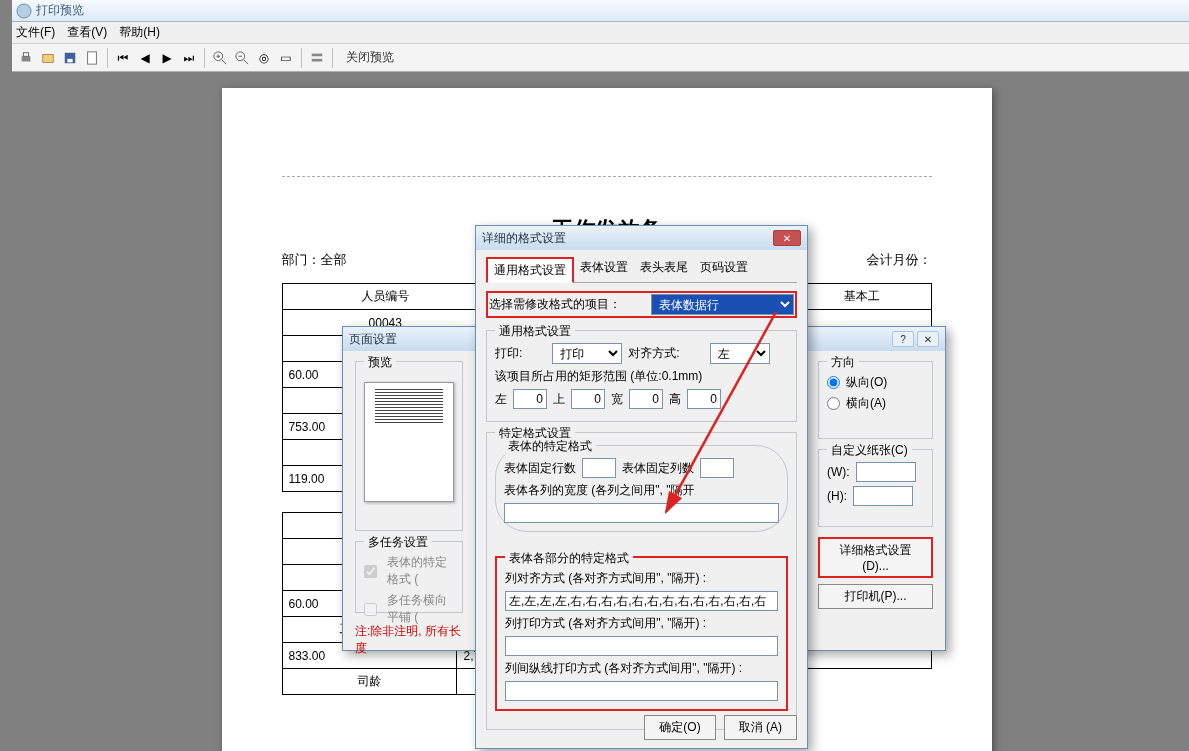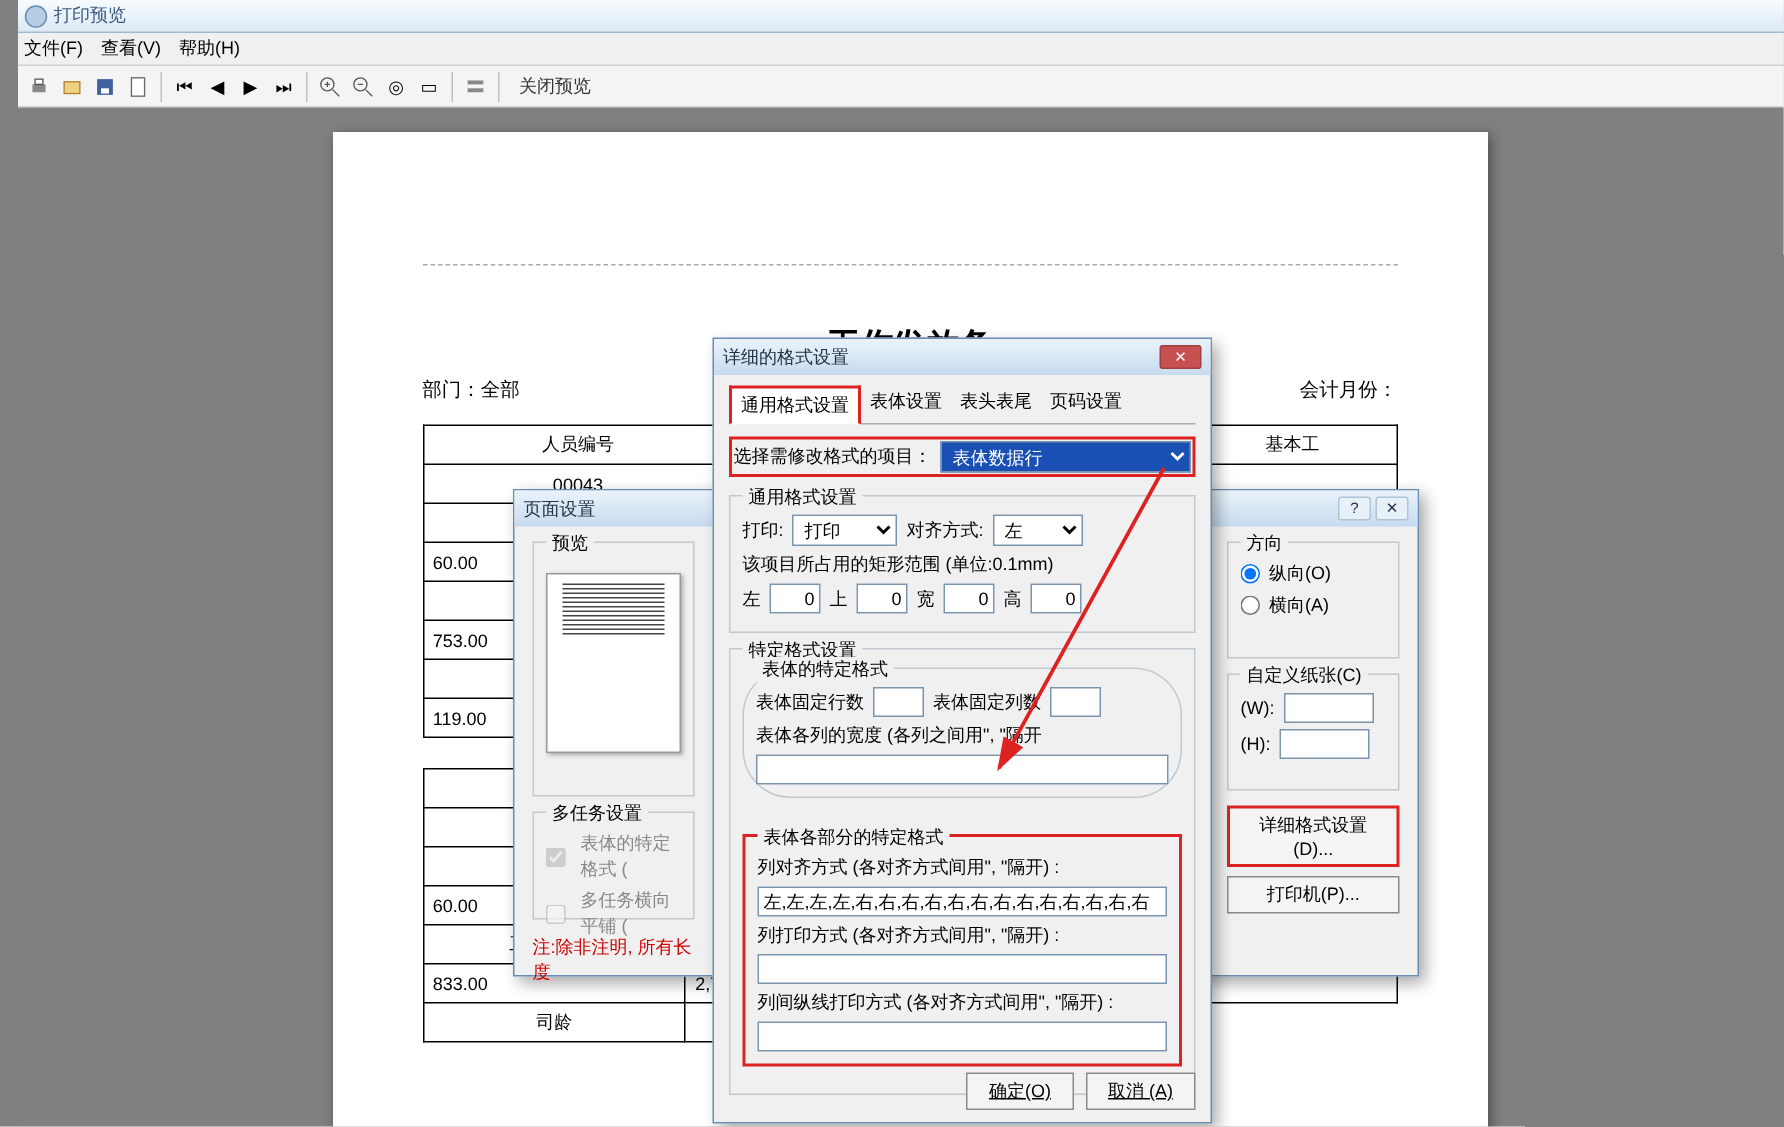--- a/index.html
+++ b/index.html
@@ -29,21 +29,21 @@
 .dialog { position: absolute; background: #f0f0f0; border: 1px solid #6a8db3; box-shadow: 4px 4px 10px rgba(0,0,0,.35); font-size: 12px; }
 .dialog .dlg-title { background: linear-gradient(#eaf3fb,#c7dbef); height: 24px; display: flex; align-items: center; padding: 0 6px; color: #234; position: relative; }
 .dialog .dlg-title .titletext { flex: 1; }
 .dlg-x { width: 28px; height: 16px; background: #c75050; color: #fff; display: flex; align-items: center; justify-content: center; font-size: 10px; border: 1px solid #a04040; border-radius: 2px; }
 .dlg-q, .dlg-x2 { width: 22px; height: 16px; background: #e8f0f8; border: 1px solid #b0c4d8; display: flex; align-items: center; justify-content: center; margin-left: 3px; font-size: 10px; border-radius: 2px; }
 .dlg-body { padding: 10px 12px; }
 .fieldset { border: 1px solid #c0c8d0; padding: 8px; margin-bottom: 10px; position: relative; }
 .fieldset > legend, .fieldset-title { position: absolute; top: -8px; left: 8px; background: #f0f0f0; padding: 0 4px; font-size: 12px; }
 .row-x { display: flex; align-items: center; gap: 6px; margin: 4px 0; }
 input[type=text], select { border: 1px solid #7a94ad; background: #fff; font-size: 12px; padding: 1px 3px; height: 20px; }
-select { height: 21px; }
+select { height: 21px; margin-left: 24px; }
 .btn { border: 1px solid #8a8a8a; background: #f4f4f4; padding: 3px 14px; font-size: 12px; }
 .redbox { border: 2px solid #d22; }
 .red-arrow { position: absolute; pointer-events: none; }
 .chk { margin-right: 4px; }
 .notered { color: #c00; }
 label { cursor: default; }
 .thumb { border: 1px solid #999; background: #fff; width: 90px; height: 120px; box-shadow: 1px 1px 3px rgba(0,0,0,.3); display: flex; flex-direction: column; padding: 6px 10px; gap: 2px; }
 .thumb div { border-top: 1px solid #444; height: 0; }
 </style>
 </head>
@@ -342,21 +342,21 @@
       <div class="fieldset redbox" style="margin-top:24px;">
         <span class="fieldset-title">表体各部分的特定格式</span>
         <div class="row-x">列对齐方式 (各对齐方式间用", "隔开) :</div>
         <input type="text" style="width: 100%;" value="左,左,左,左,右,右,右,右,右,右,右,右,右,右,右,右,右">
         <div class="row-x">列打印方式 (各对齐方式间用", "隔开) :</div>
         <input type="text" style="width: 100%;">
         <div class="row-x">列间纵线打印方式 (各对齐方式间用", "隔开) :</div>
         <input type="text" style="width: 100%;">
       </div>
     </div>
-    <div style="position:absolute; bottom:8px; right:10px; display:flex; gap:8px;text-decoration:underline;">
+    <div style="position:absolute; bottom:8px; right:10px; display:flex; gap:8px;">
       <button class="btn">确定(O)</button>
       <button class="btn">取消 (A)</button>
     </div>
   </div>
 </div>
 
 <svg class="red-arrow" style="left:656px; top:302px;" width="160" height="240">
   <defs>
       <marker id="ah" markerWidth="10" markerHeight="10" refX="8" refY="3" orient="auto">
         <path d="M0,0 L0,6 L9,3 z" fill="#d22"></path>

